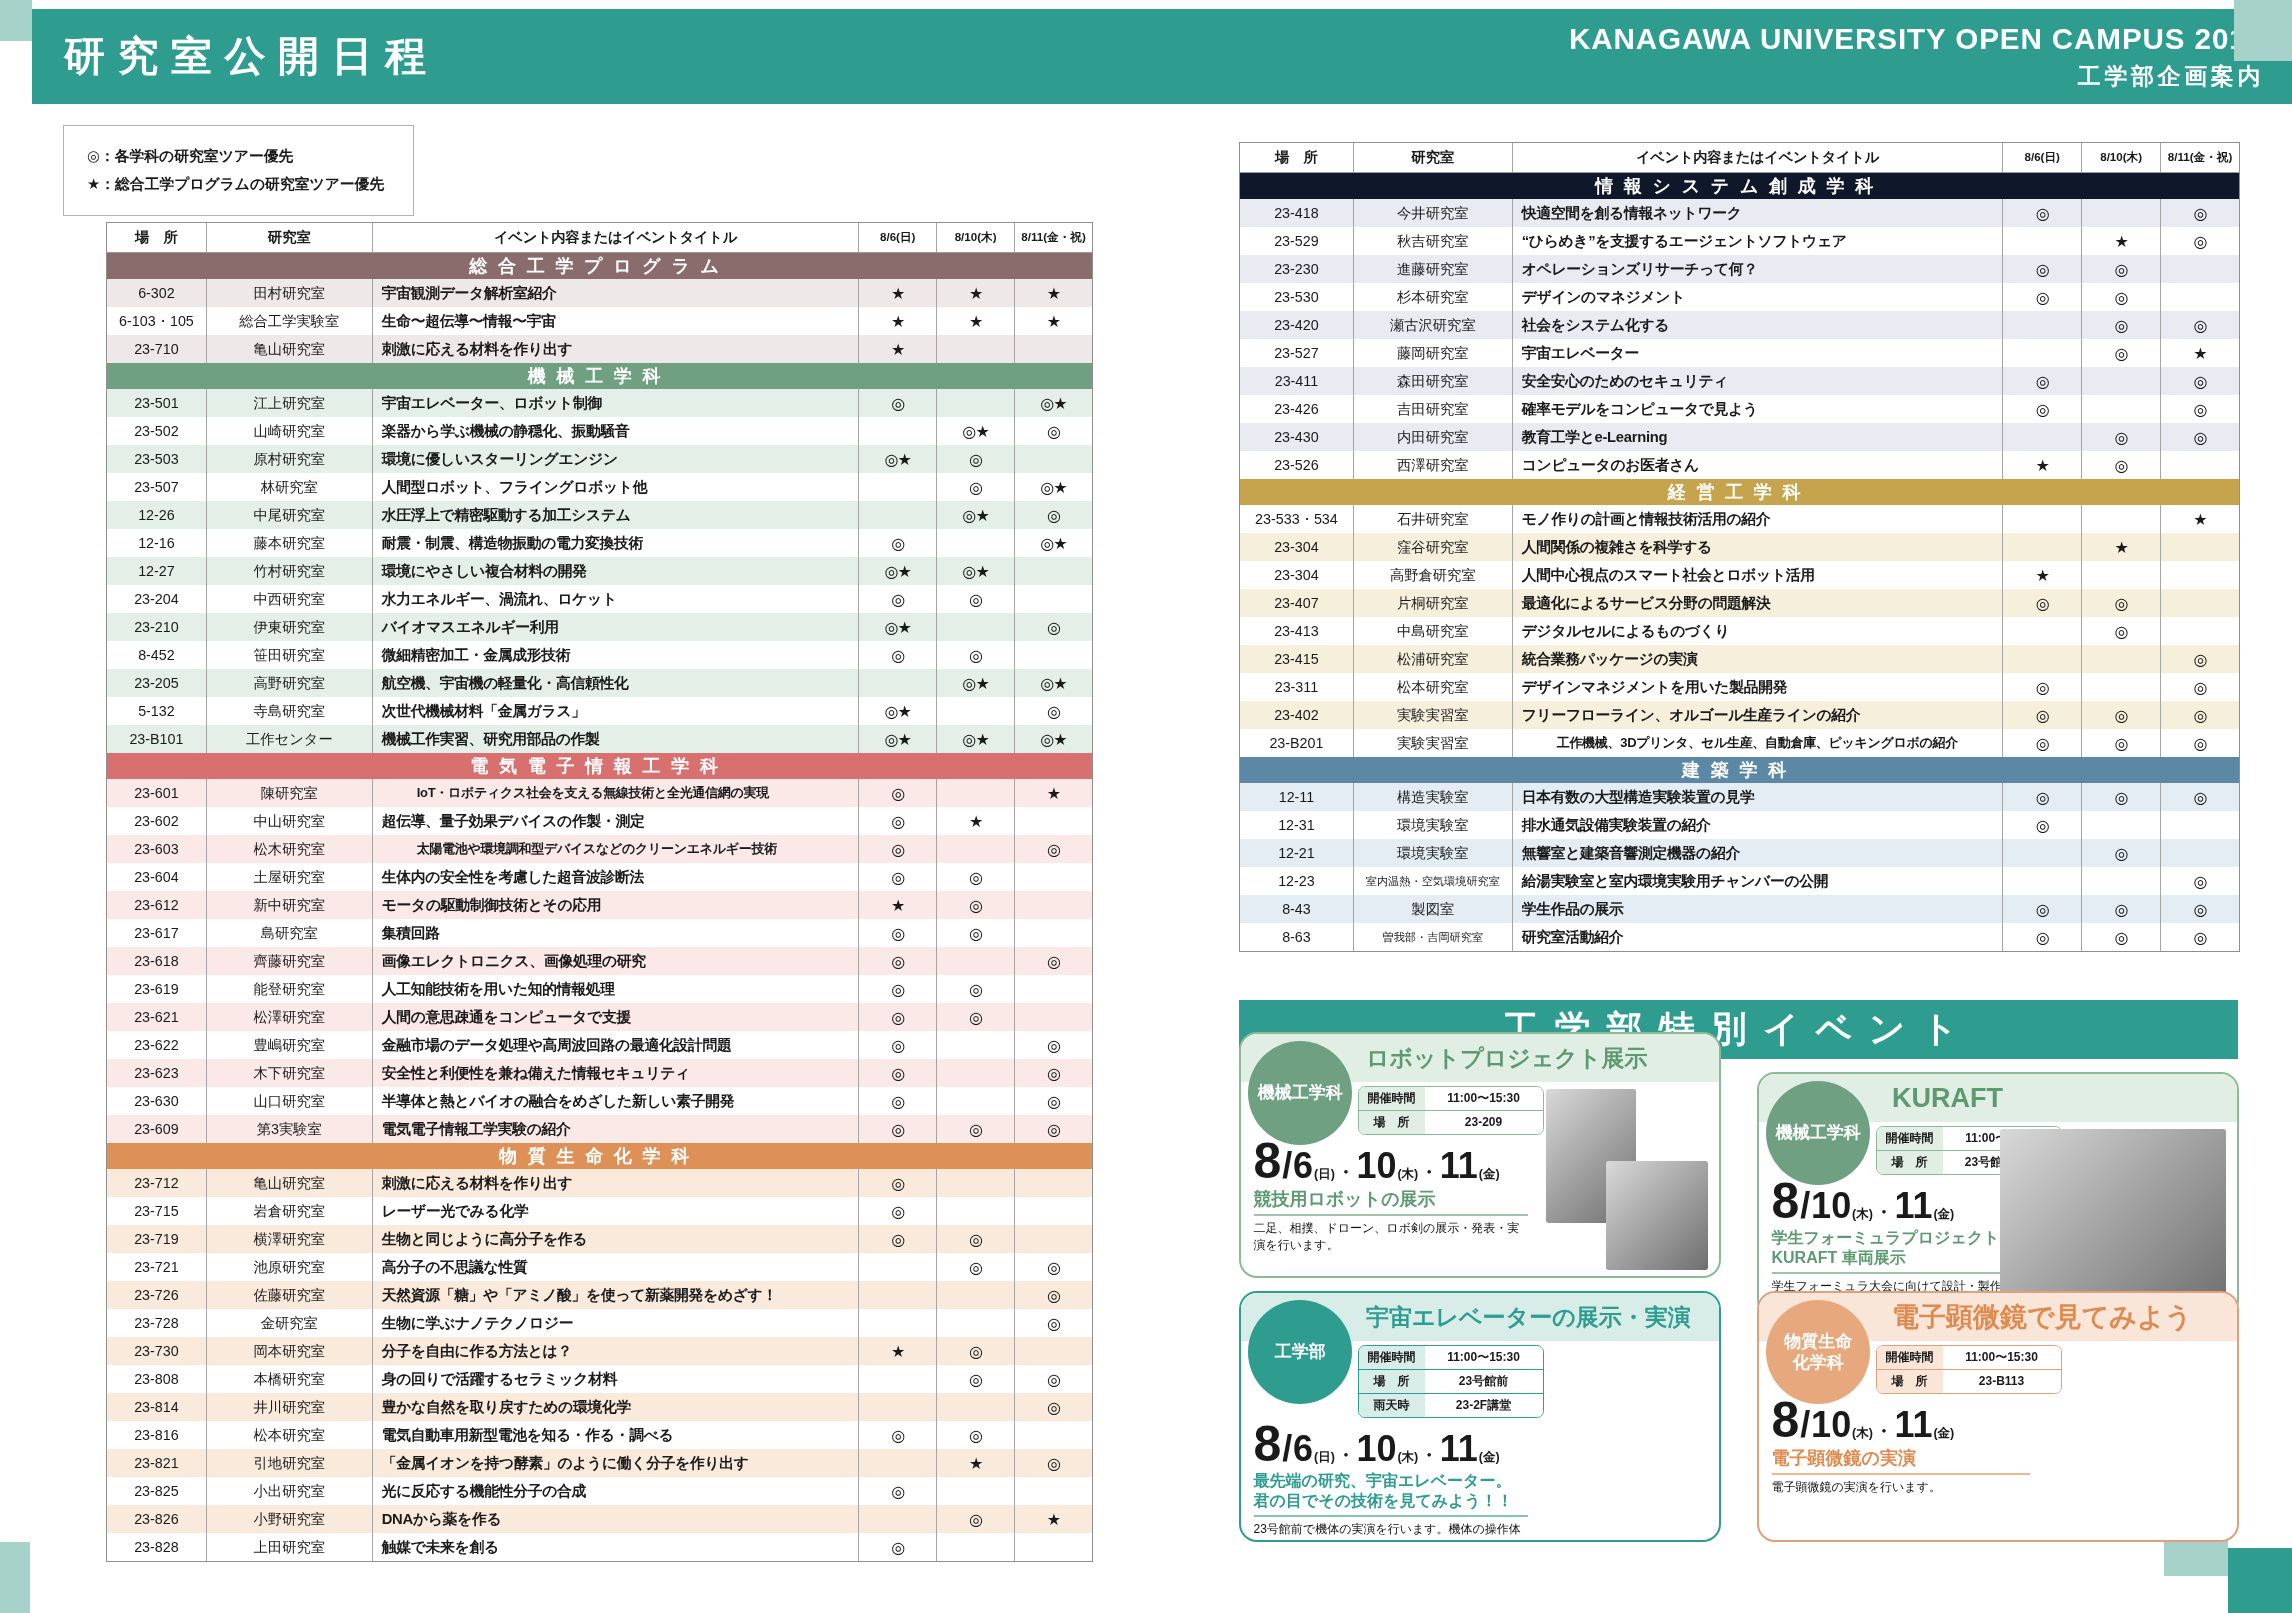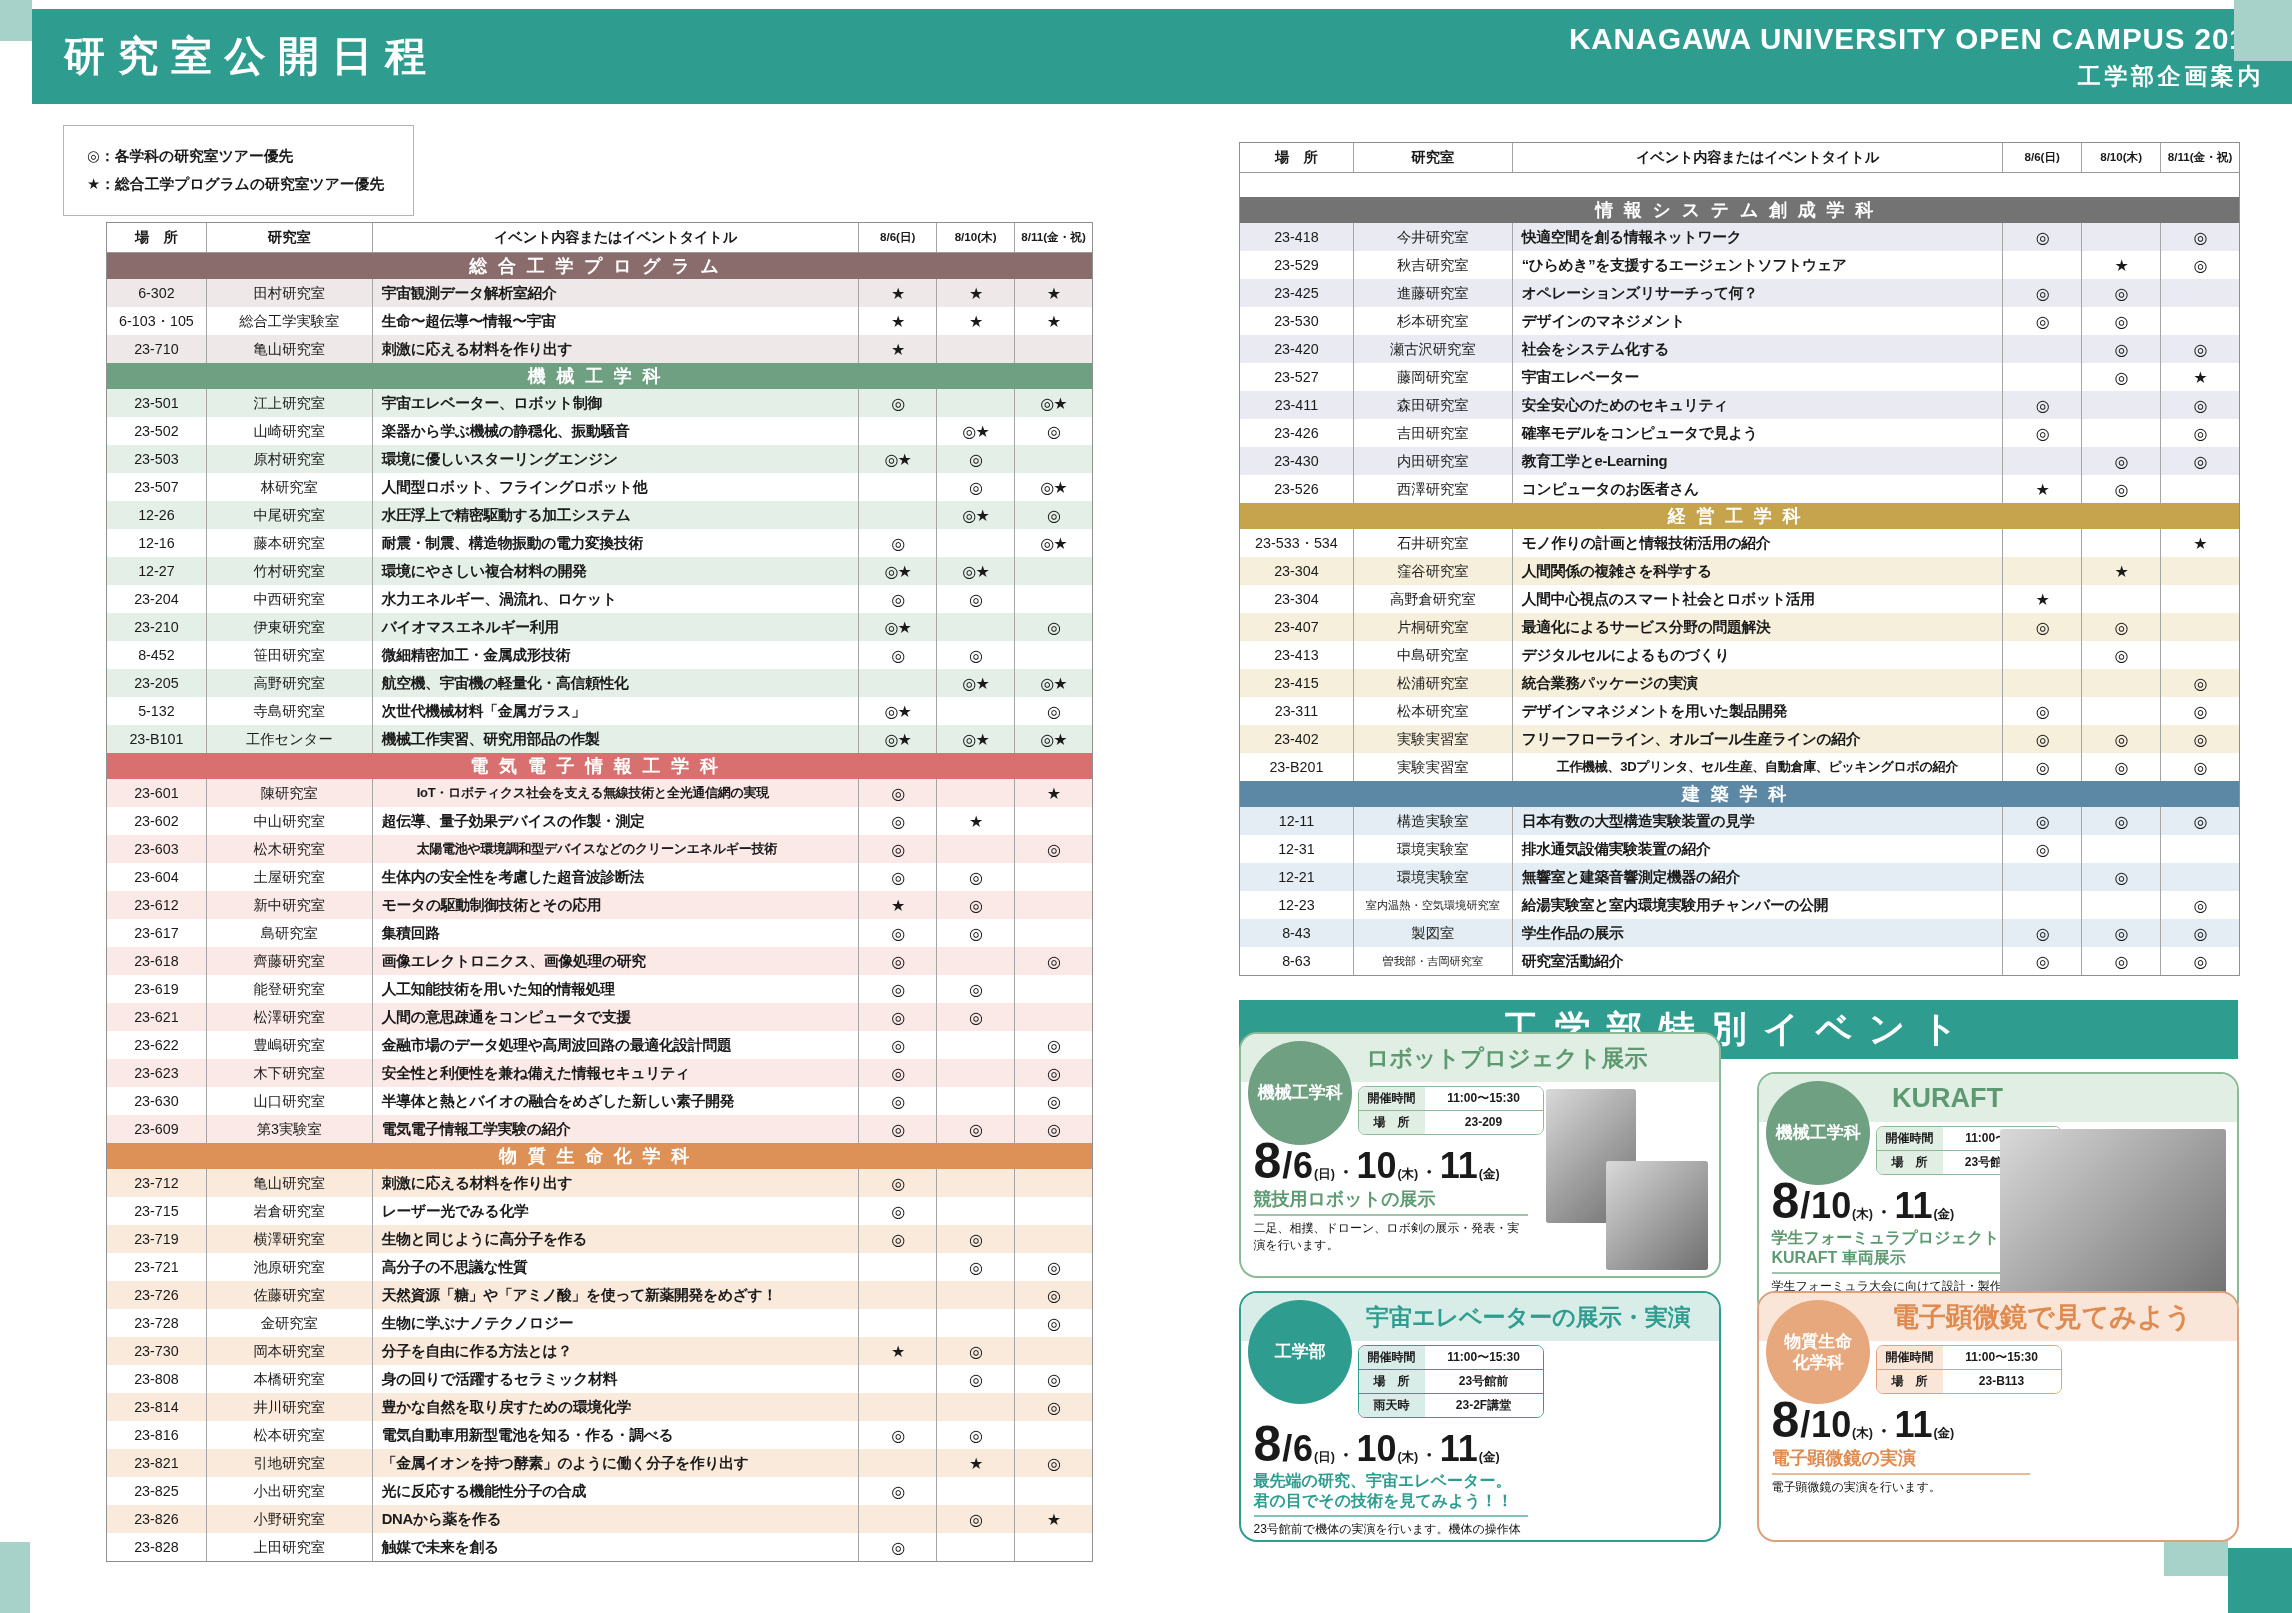--- a/index.html
+++ b/index.html
@@ -478,39 +478,39 @@
     </div>
   <div id="right-table" class="sched" data-name="right-schedule-table">
       <div class="trow thead" data-name="table-header-row">
         <div class="cell cP" data-name="place-header">場　所</div>
         <div class="cell cL" data-name="lab-header">研究室</div>
         <div class="cell cE" data-name="event-header">イベント内容またはイベントタイトル</div>
         <div class="cell cS" data-name="date-header">8/6(日)</div>
         <div class="cell cS" data-name="date-header">8/10(木)</div>
         <div class="cell cS" data-name="date-header">8/11(金・祝)</div>
       </div>
-      <div class="secbar" data-name="section-header" style="background: #737373; margin-top: 24px;">情報システム創成学科</div>
+      <div class="secbar" data-name="section-header" style="background: #0f172a;">情報システム創成学科</div>
       <div class="trow" data-name="table-row" style="background: rgb(233, 234, 242);">
         <div class="cell cP" data-name="place-cell">23-418</div>
         <div class="cell cL" data-name="lab-cell">今井研究室</div>
         <div class="cell cE" data-name="event-cell">快適空間を創る情報ネットワーク</div>
         <div class="cell cS" data-name="date-symbol-cell">◎</div>
         <div class="cell cS" data-name="date-symbol-cell"></div>
         <div class="cell cS" data-name="date-symbol-cell">◎</div>
       </div>
       <div class="trow" data-name="table-row">
         <div class="cell cP" data-name="place-cell">23-529</div>
         <div class="cell cL" data-name="lab-cell">秋吉研究室</div>
         <div class="cell cE" data-name="event-cell">“ひらめき”を支援するエージェントソフトウェア</div>
         <div class="cell cS" data-name="date-symbol-cell"></div>
         <div class="cell cS" data-name="date-symbol-cell">★</div>
         <div class="cell cS" data-name="date-symbol-cell">◎</div>
       </div>
       <div class="trow" data-name="table-row" style="background: rgb(233, 234, 242);">
-        <div class="cell cP" data-name="place-cell">23-425</div>
+        <div class="cell cP" data-name="place-cell">23-230</div>
         <div class="cell cL" data-name="lab-cell">進藤研究室</div>
         <div class="cell cE" data-name="event-cell">オペレーションズリサーチって何？</div>
         <div class="cell cS" data-name="date-symbol-cell">◎</div>
         <div class="cell cS" data-name="date-symbol-cell">◎</div>
         <div class="cell cS" data-name="date-symbol-cell"></div>
       </div>
       <div class="trow" data-name="table-row">
         <div class="cell cP" data-name="place-cell">23-530</div>
         <div class="cell cL" data-name="lab-cell">杉本研究室</div>
         <div class="cell cE" data-name="event-cell">デザインのマネジメント</div>

